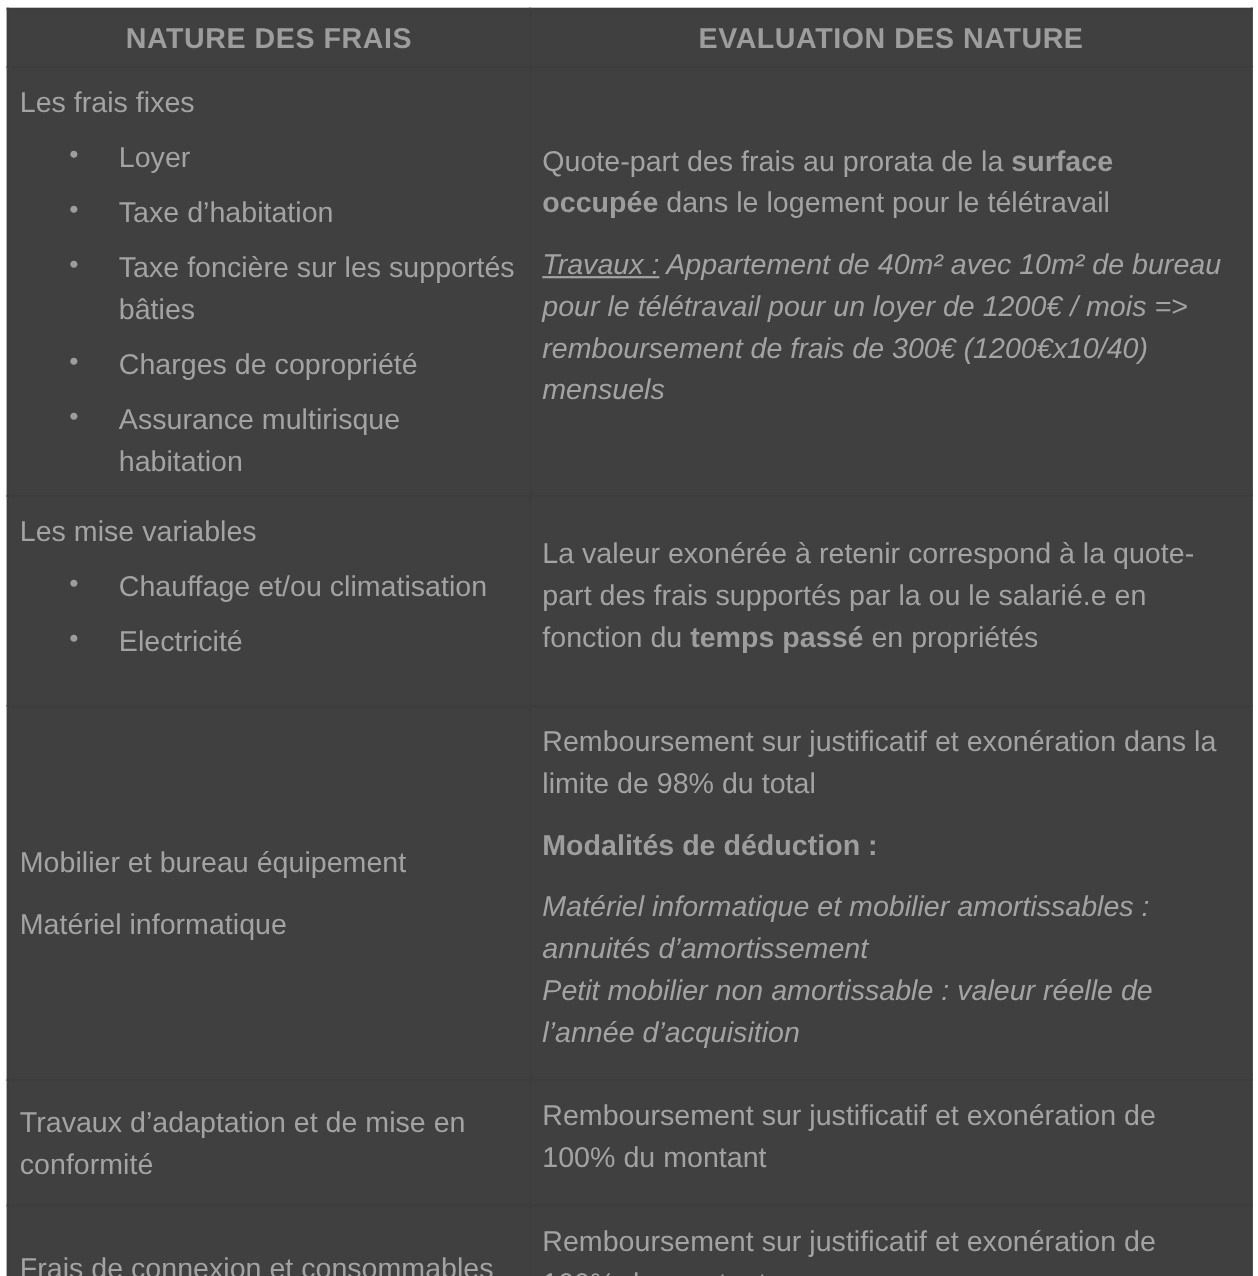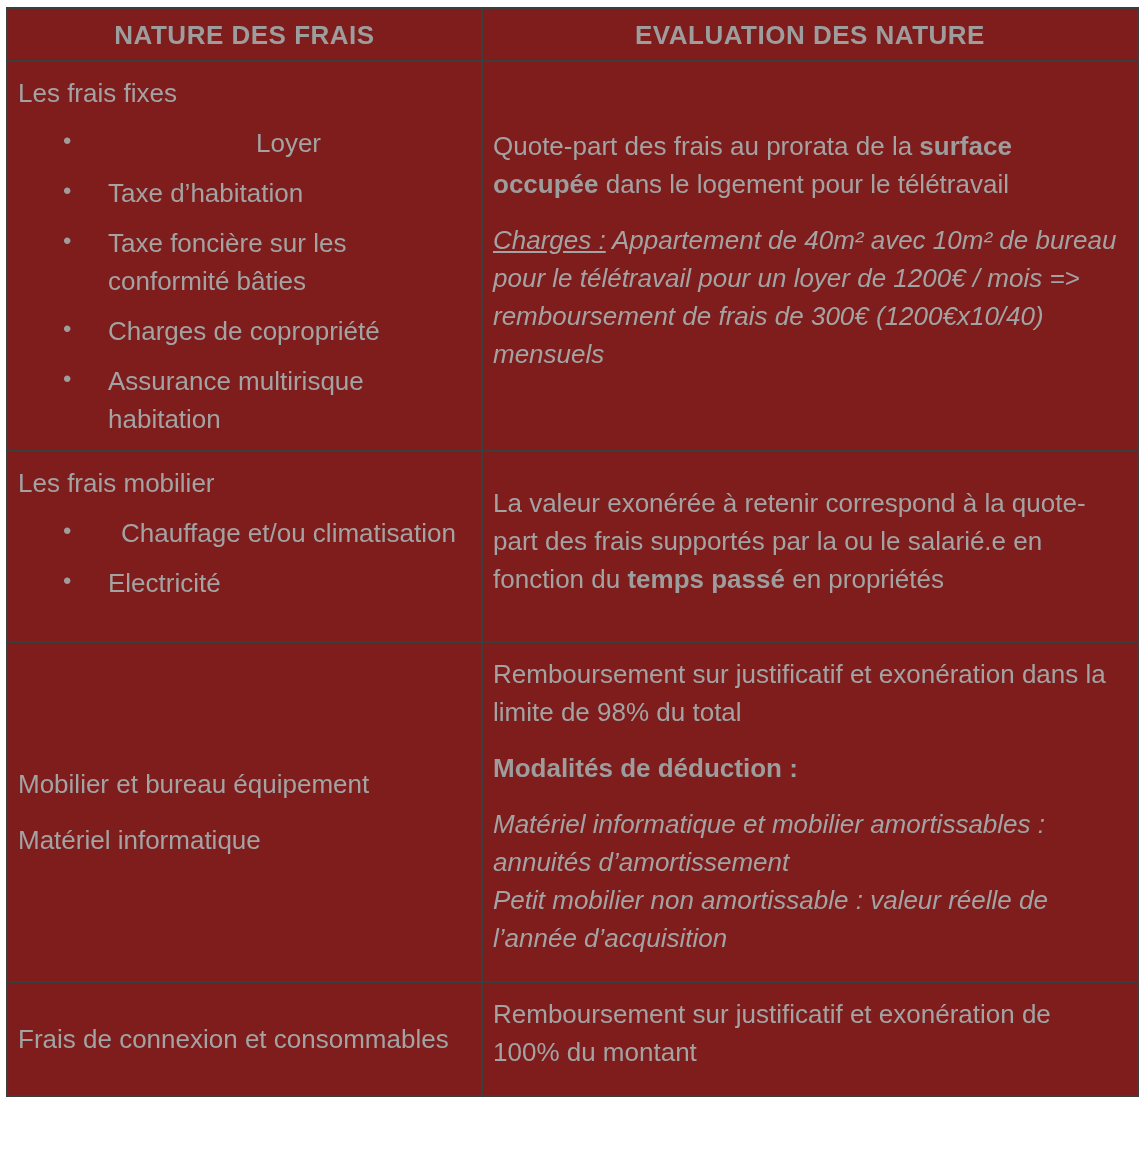--- a/index.html
+++ b/index.html
@@ -16,21 +16,21 @@
     width: 1131px;
     border-collapse: collapse;
     table-layout: fixed;
     font-size: 26px;
     line-height: 38px;
     color: #a3a3a3;
   }
   col.c-nature { width: 475px; }
   col.c-eval   { width: 656px; }
 
-  th, td { border: 2px solid #3d3d3d; background: #7f1d1d; }
+  th, td { border: 2px solid #3d3d3d; background: #404040; }
 
   th {
     height: 53px;
     font-size: 26px;
     font-weight: 700;
     color: #9d9d9d;
     text-align: center;
     vertical-align: middle;
     letter-spacing: 0.5px;
   }
@@ -48,21 +48,21 @@
   tr.row-5 td { height: 95px; }
 
   .para + .para { margin-top: 18px; }
 
   ul.bullet-list { list-style: none; margin: 12px 0 0 0; padding: 0 0 0 45px; }
   ul.bullet-list li {
     position: relative;
     padding-left: 45px;
     margin-top: 12px;
   }
-  ul.bullet-list li:first-child { margin-top: 0; text-align: center; }
+  ul.bullet-list li:first-child { margin-top: 0; }
   ul.bullet-list li::before {
     content: "\2022";
     position: absolute;
     left: 0; top: -2px;
     font-size: 24px;
     color: #9d9d9d;
   }
 
   .bold { font-weight: 700; color: #9d9d9d; }
   .example { font-style: italic; }
@@ -85,34 +85,34 @@
       </tr>
     </thead>
     <tbody>
 
       <tr class="row-1">
         <td class="nature-cell v-top">
           <div class="para">Les frais fixes</div>
           <ul class="bullet-list">
             <li>Loyer</li>
             <li>Taxe d’habitation</li>
-            <li>Taxe foncière sur les conformité bâties</li>
+            <li>Taxe foncière sur les supportés bâties</li>
             <li>Charges de copropriété</li>
             <li>Assurance multirisque habitation</li>
           </ul>
         </td>
         <td class="eval-cell">
           <p class="para"><span>Quote-part des frais au prorata de la </span><span class="bold">surface occupée</span><span> dans le logement pour le télétravail</span></p>
-          <p class="para example"><span class="u">Charges :</span><span> Appartement de 40m²  avec 10m²  de bureau pour le télétravail pour un loyer de 1200€ / mois  =&gt; remboursement de frais de 300€ (1200€x10/40) mensuels</span></p>
+          <p class="para example"><span class="u">Travaux :</span><span> Appartement de 40m²  avec 10m²  de bureau pour le télétravail pour un loyer de 1200€ / mois  =&gt; remboursement de frais de 300€ (1200€x10/40) mensuels</span></p>
         </td>
       </tr>
 
       <tr class="row-2">
         <td class="nature-cell v-top">
-          <div class="para">Les frais mobilier</div>
+          <div class="para">Les mise variables</div>
           <ul class="bullet-list">
             <li>Chauffage et/ou climatisation</li>
             <li>Electricité</li>
           </ul>
         </td>
         <td class="eval-cell">
           <p class="para"><span>La valeur exonérée à retenir correspond à la quote-part des frais supportés par la ou le salarié.e en fonction du </span><span class="bold">temps passé</span><span> en propriétés</span></p>
         </td>
       </tr>
 
@@ -124,20 +124,28 @@
         <td class="eval-cell">
           <p class="para">Remboursement sur justificatif et exonération dans la limite de 98% du total</p>
           <p class="para bold">Modalités de déduction :</p>
           <p class="para">
             <span class="line">Matériel informatique et mobilier amortissables : annuités d’amortissement</span>
             <span class="line">Petit mobilier non amortissable : valeur réelle de l’année d’acquisition</span>
           </p>
         </td>
       </tr>
 
+      <tr class="row-4">
+        <td class="nature-cell">
+          <p class="para">Travaux d’adaptation et de mise en conformité</p>
+        </td>
+        <td class="eval-cell">
+          <p class="para">Remboursement sur justificatif et exonération de 100% du montant</p>
+        </td>
+      </tr>
 
       <tr class="row-5">
         <td class="nature-cell">
           <p class="para">Frais de connexion et consommables</p>
         </td>
         <td class="eval-cell">
           <p class="para">Remboursement sur justificatif et exonération de 100% du montant</p>
         </td>
       </tr>
 

